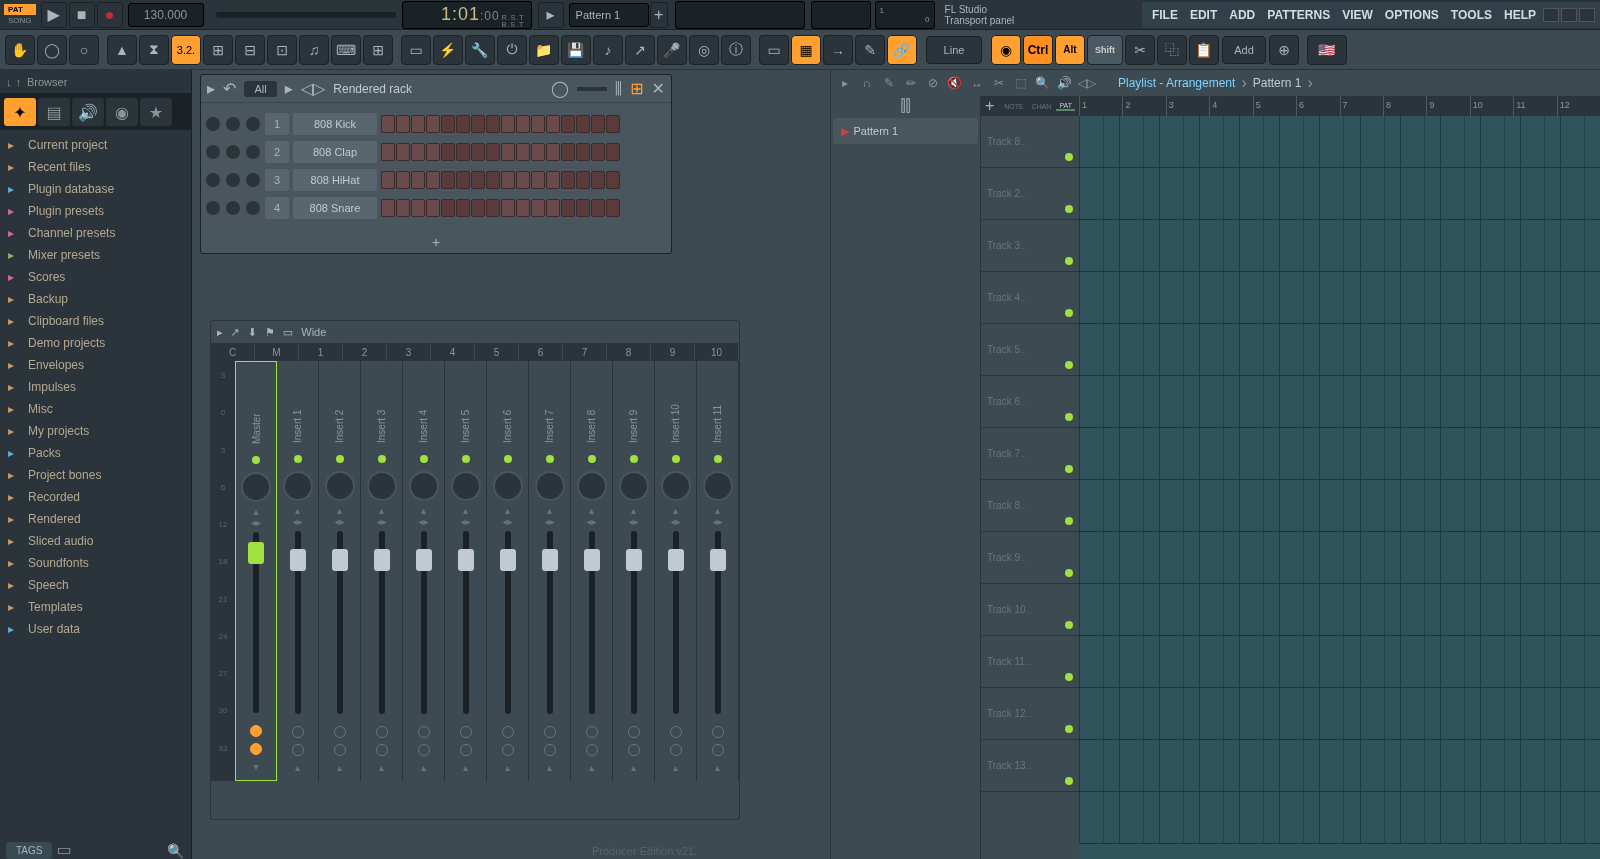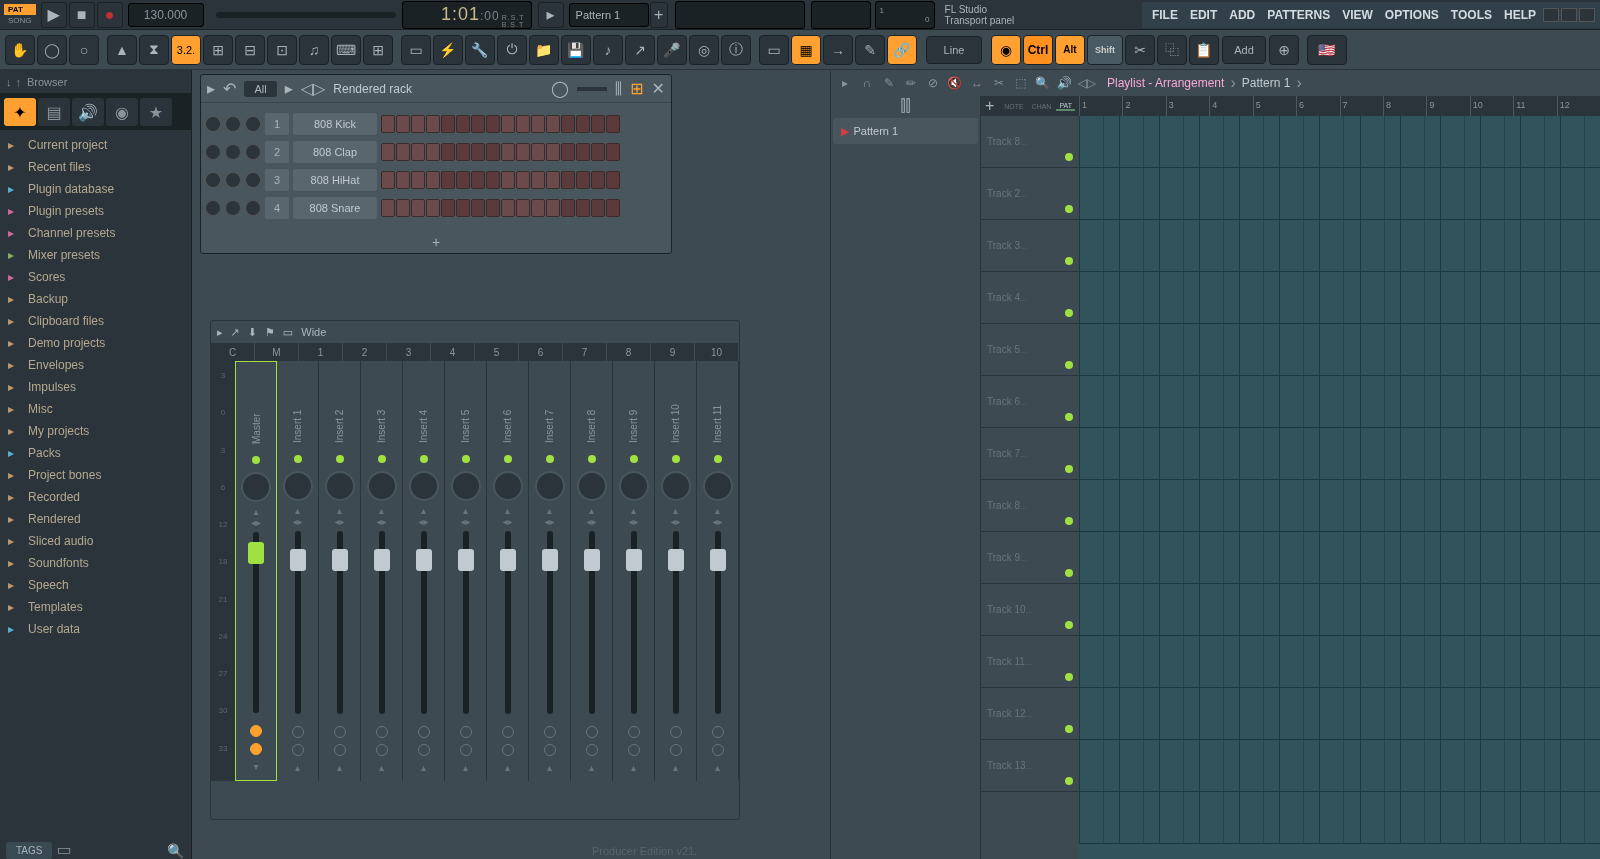--- a/index.html
+++ b/index.html
@@ -94,21 +94,21 @@
 .mixer-fader{width:16px;height:22px;background:#c0cad0;border-radius:3px;position:absolute;left:-5px}
 .mixer-fader.master{background:#a0e040}
 .mixer-sends{display:flex;flex-direction:column;align-items:center;gap:6px;padding:8px 0}
 .mixer-send{width:12px;height:12px;border:1px solid #6a7479;border-radius:50%}
 .mixer-send.orange{border-color:#ffa030;background:#ffa030}
 
 
 .playlist{width:770px;background:#3d4a52;display:flex;flex-direction:column;border-left:1px solid #2a343a}
 .pl-toolbar{height:26px;background:#3d4a52;display:flex;align-items:center;padding:0 4px;gap:2px}
 .pl-tool{width:20px;height:20px;display:flex;align-items:center;justify-content:center;color:#8a9499;cursor:pointer;font-size:12px}
-.pl-title{color:#f9a8d4;font-size:12px;margin-left:8px}
+.pl-title{color:#7dd3fc;font-size:12px;margin-left:19px}
 .pl-body{flex:1;display:flex}
 .pl-patterns{width:150px;background:#3d4a52;border-right:1px solid #2a343a}
 .pl-pattern-item{height:26px;display:flex;align-items:center;padding:0 8px;color:#c0cad0;font-size:11px;background:#4a565e;margin:2px;border-radius:3px}
 .pl-pattern-item .tri{color:#d04040;margin-right:4px}
 .pl-track-area{flex:1;display:flex;overflow:hidden}
 .pl-track-names{width:98px;background:#3d4a52}
 .pl-track-header{height:20px;background:#2a343a;display:flex;align-items:center;justify-content:flex-end;padding:0 4px;gap:2px}
 .pl-mode-btn{font-size:7px;color:#6a7479;padding:0 3px}
 .pl-mode-btn.active{color:#c0cad0;border-bottom:2px solid #5a8a6a}
 .pl-track-row{height:52px;border-bottom:1px solid #2a343a;display:flex;align-items:center;padding:0 6px;color:#6a7479;font-size:10px;position:relative}

